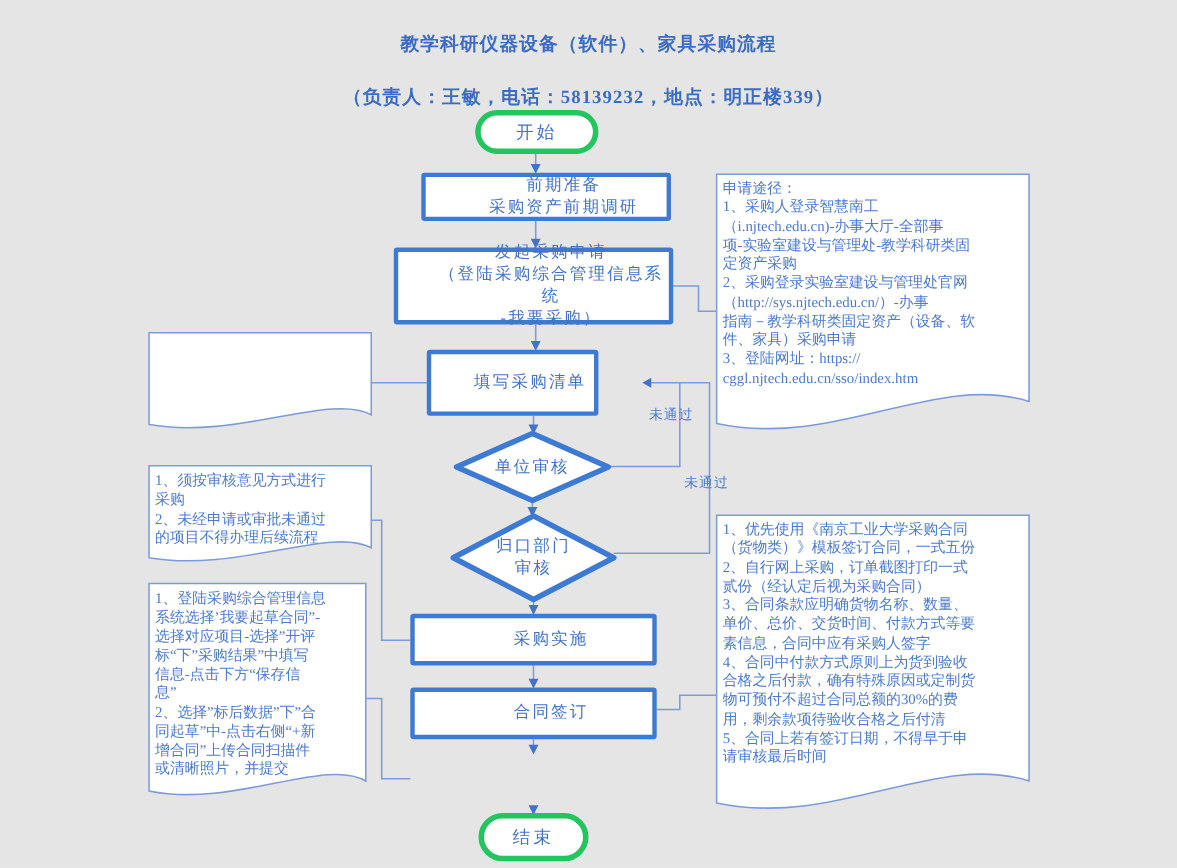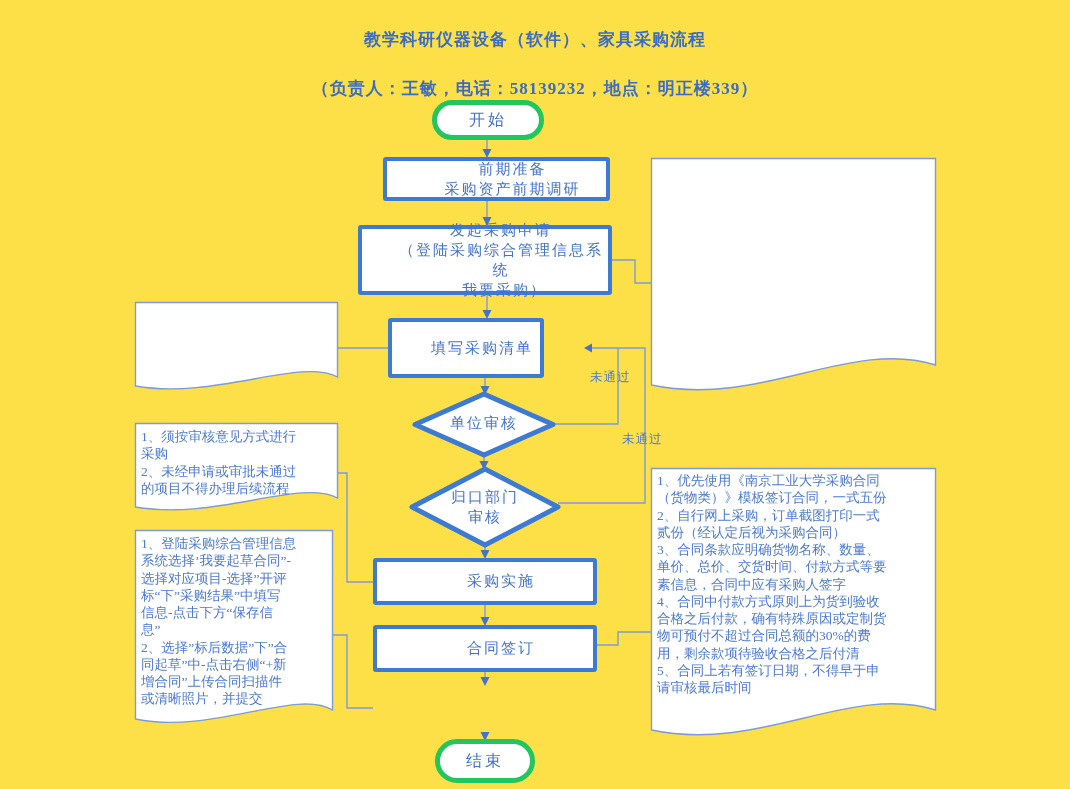--- a/index.html
+++ b/index.html
@@ -1,17 +1,17 @@
 <!DOCTYPE html>
 <html><head>
 <meta charset="utf-8">
 <style>
   html,body{margin:0;padding:0;background:#fff;}
   #canvas{
-    position:relative;width:1070px;height:789px;background:#fde047;overflow:hidden;
+    position:relative;width:1070px;height:789px;background:#e5e5e5;overflow:hidden;
     font-family:"Liberation Serif","DejaVu Serif",serif;
   }
   #bg-svg{position:absolute;left:0;top:0;z-index:0;}
   .abs{position:absolute;z-index:2;}
   .title{
     left:0;top:28px;width:1070px;text-align:center;
     color:#3a6cc5;font-weight:bold;font-size:17px;letter-spacing:1px;
     white-space:pre-line;line-height:1.45;
   }
   .flowbox{
@@ -101,41 +101,52 @@
 
   <div class="abs flowbox" style="left:383px;top:157px;width:227px;height:44px;">前期准备
 采购资产前期调研</div>
   <div class="abs flowbox" style="left:358px;top:225px;width:254px;height:70px;">发起采购申请
 （登陆采购综合管理信息系统
 -我要采购）</div>
   <div class="abs flowbox" style="left:388px;top:318px;width:156px;height:60px;">填写采购清单</div>
   <div class="abs flowbox" style="left:373px;top:558px;width:224px;height:47px;">采购实施</div>
   <div class="abs flowbox" style="left:373px;top:625px;width:224px;height:47px;">合同签订</div>
 
-  <div class="abs dlabel" style="left:414px;top:415px;width:140px;font-family:Liberation Mono, monospace;">单位审核</div>
+  <div class="abs dlabel" style="left:414px;top:415px;width:140px;">单位审核</div>
   <div class="abs dlabel" style="left:415px;top:487px;width:140px;">归口部门
 审核</div>
 
   <div class="abs edge-label" style="left:590px;top:369px;">未通过</div>
   <div class="abs edge-label" style="left:622px;top:431px;">未通过</div>
 
   <div class="abs note" style="left:141px;top:428px;width:192px;">1、须按审核意见方式进行
 采购
 2、未经申请或审批未通过
 的项目不得办理后续流程</div>
   <div class="abs note" style="left:141px;top:535px;width:188px;">1、登陆采购综合管理信息
 系统选择’我要起草合同”-
 选择对应项目-选择”开评
 标“下”采购结果”中填写
 信息-点击下方“保存信
 息”
 2、选择”标后数据”下”合
 同起草”中-点击右侧“+新
 增合同”上传合同扫描件
 或清晰照片，并提交</div>
+  <div class="abs note" style="left:657px;top:162px;width:274px;">申请途径：
+1、采购人登录智慧南工
+（i.njtech.edu.cn)-办事大厅-全部事
+项-实验室建设与管理处-教学科研类固
+定资产采购
+2、采购登录实验室建设与管理处官网
+（http://sys.njtech.edu.cn/）-办事
+指南－教学科研类固定资产（设备、软
+件、家具）采购申请
+3、登陆网址：https://
+cggl.njtech.edu.cn/sso/index.htm</div>
   <div class="abs note" style="left:657px;top:472px;width:274px;">1、优先使用《南京工业大学采购合同
 （货物类）》模板签订合同，一式五份
 2、自行网上采购，订单截图打印一式
 贰份（经认定后视为采购合同）
 3、合同条款应明确货物名称、数量、
 单价、总价、交货时间、付款方式等要
 素信息，合同中应有采购人签字
 4、合同中付款方式原则上为货到验收
 合格之后付款，确有特殊原因或定制货
 物可预付不超过合同总额的30%的费

